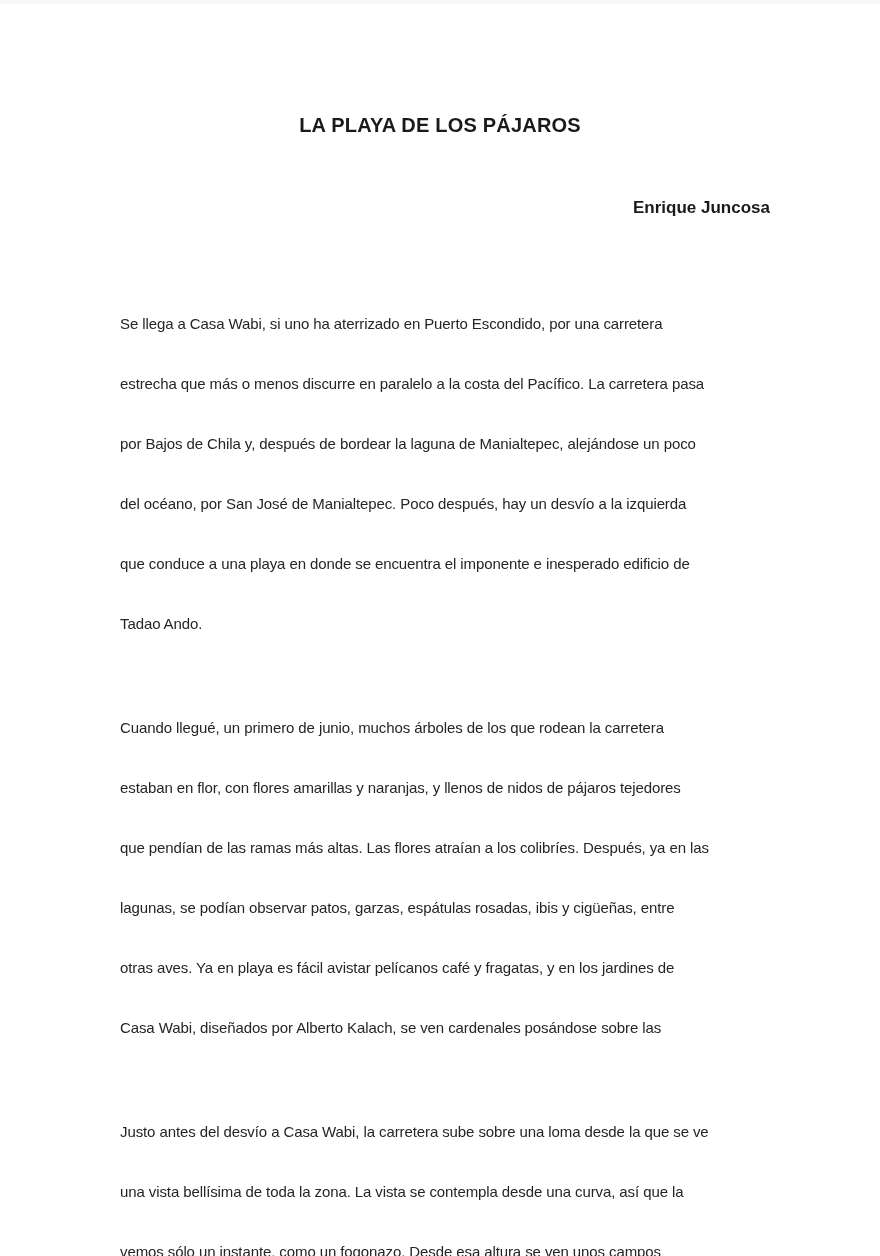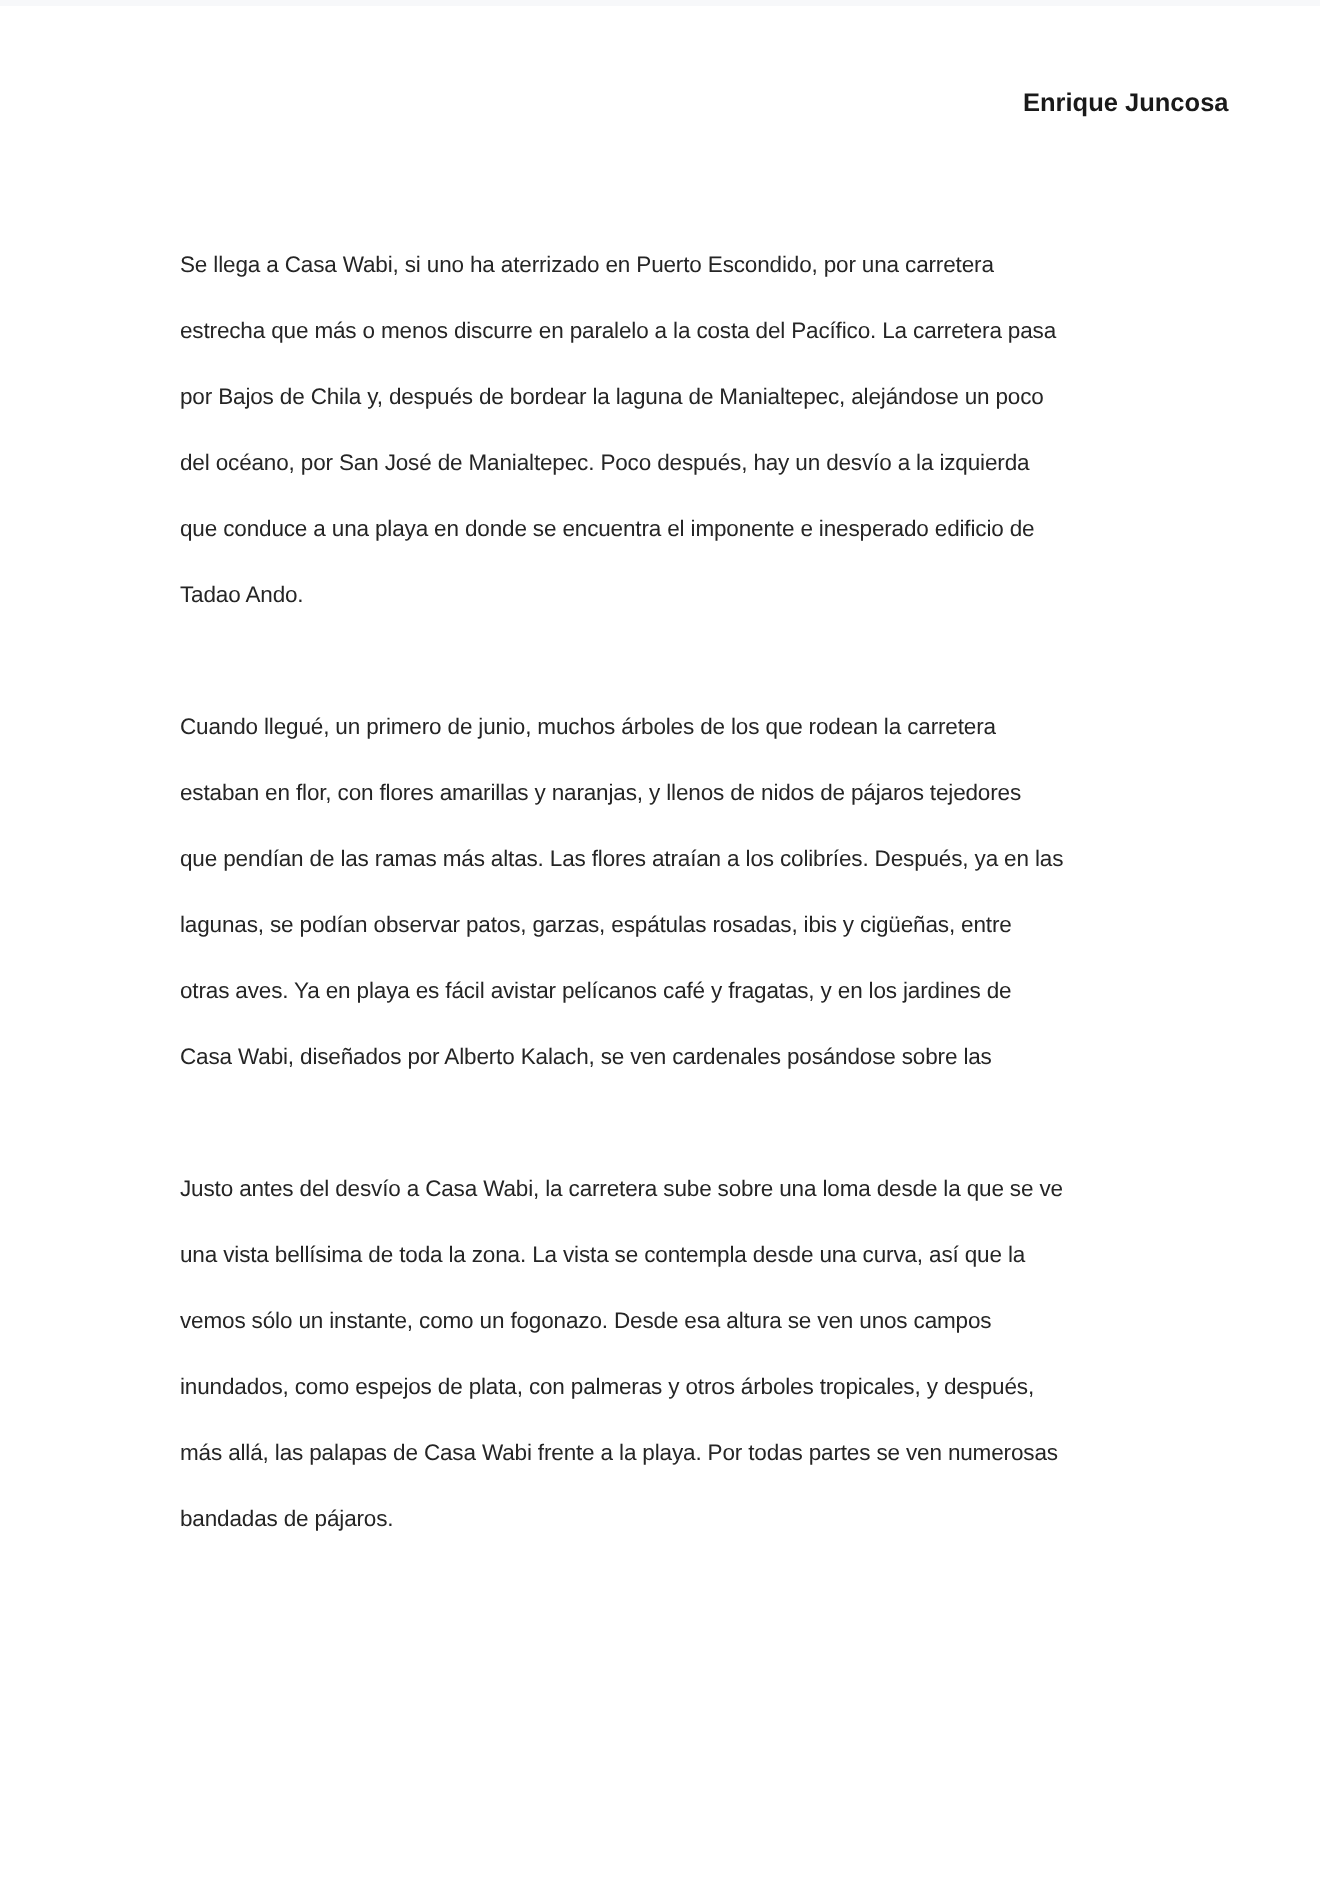--- a/index.html
+++ b/index.html
@@ -23,47 +23,48 @@
     margin-top: 111px;
     text-align: center;
     font-size: 20px;
     font-weight: bold;
     letter-spacing: 0.2px;
     line-height: 28px;
     color: #1a1a1a;
   }
   .doc-author {
     margin-top: 57px;
-    margin-right: 61px;
+    margin-right: 110px;
     text-align: right;
     font-size: 17px;
     font-weight: bold;
     line-height: 24px;
     color: #1a1a1a;
   }
   .doc-body {
     margin-top: 74px;
     margin-left: 120px;
     width: 650px;
   }
   .doc-body p {
     white-space: pre-line;
     font-size: 15px;
     letter-spacing: -0.1px;
-    line-height: 44px;
+    line-height: 60px;
     color: #252525;
     margin-bottom: 44px;
   }
 </style>
 </head>
 <body>
 
 <div class="page">
   <div class="top-edge"></div>
 
+  <h1 class="doc-title">LA PLAYA DE LOS PÁJAROS</h1>
 
   <div class="doc-author">Enrique Juncosa</div>
 
   <div class="doc-body">
     <p>Se llega a Casa Wabi, si uno ha aterrizado en Puerto Escondido, por una carretera
 estrecha que más o menos discurre en paralelo a la costa del Pacífico. La carretera pasa
 por Bajos de Chila y, después de bordear la laguna de Manialtepec, alejándose un poco
 del océano, por San José de Manialtepec. Poco después, hay un desvío a la izquierda
 que conduce a una playa en donde se encuentra el imponente e inesperado edificio de
 Tadao Ando.</p>

